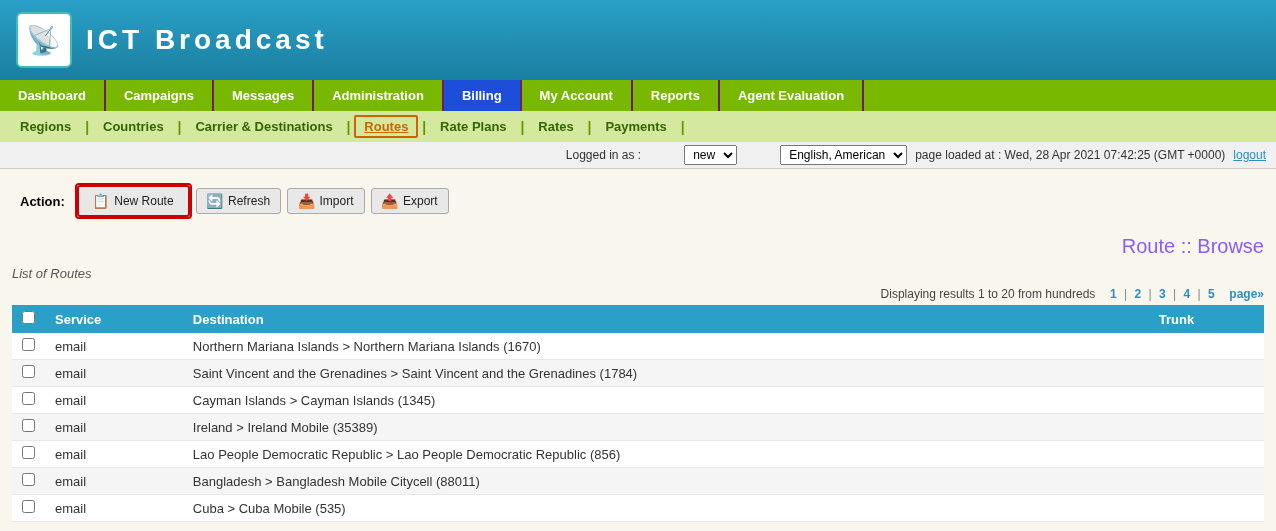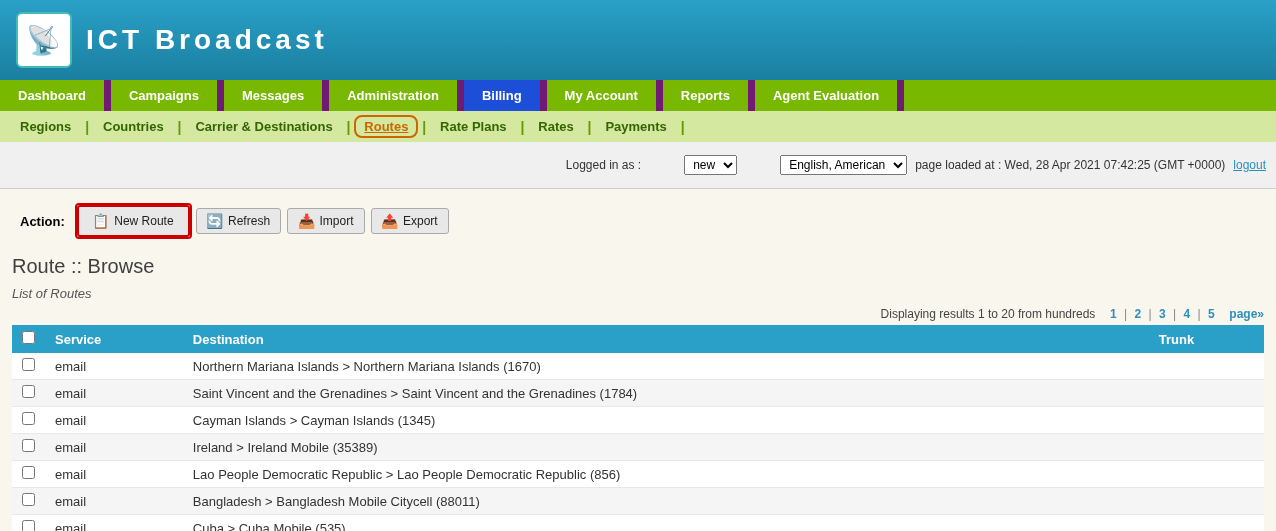--- a/index.html
+++ b/index.html
@@ -41,21 +41,21 @@
       background: #78b800;
       display: flex;
       flex-wrap: wrap;
     }
     .nav-item {
       color: white;
       padding: 8px 18px;
       cursor: pointer;
       font-size: 13px;
       font-weight: bold;
-      border-right: 7px solid #701a75;
+      border-right: 2px solid #701a75;
       white-space: nowrap;
     }
     .nav-item.active { background: #1d4ed8; }
 
     
     #sub-nav {
       background: #d4e8a0;
       display: flex;
       align-items: center;
       padding: 4px 10px;
@@ -67,34 +67,34 @@
       padding: 4px 10px;
       cursor: pointer;
       font-size: 13px;
       font-weight: bold;
       white-space: nowrap;
     }
     .sub-nav-item.active {
       color: #cc6600;
       text-decoration: underline;
       border: 2px solid #cc6600;
-      border-radius: 8px;
+      border-radius: 2px;
       padding: 2px 8px;
     }
     .sub-nav-sep {
       color: #669900;
       font-weight: bold;
       font-size: 14px;
     }
 
     
     #status-bar {
       background: #f0f0f0;
       border-bottom: 1px solid #ccc;
-      padding: 13px 10px;
+      padding: 3px 10px;
       display: flex;
       align-items: center;
       justify-content: flex-end;
       font-size: 12px;
       color: #333;
       gap: 8px;
     }
     #status-bar select {
       font-size: 12px;
       padding: 1px 4px;
@@ -142,23 +142,23 @@
     #new-route-btn {
       border: 2px solid #cc0000;
       padding: 6px 14px;
     }
     .btn-icon {
       font-size: 14px;
     }
 
     
     #page-heading {
-      text-align: left;
+      text-align: right;
       font-size: 20px;
-      color: #404040;
+      color: #8b5cf6;
       margin-bottom: 8px;
       font-weight: normal;
     }
 
     
     #list-label {
       color: #555;
       font-size: 13px;
       margin-bottom: 6px;
       font-style: italic;

